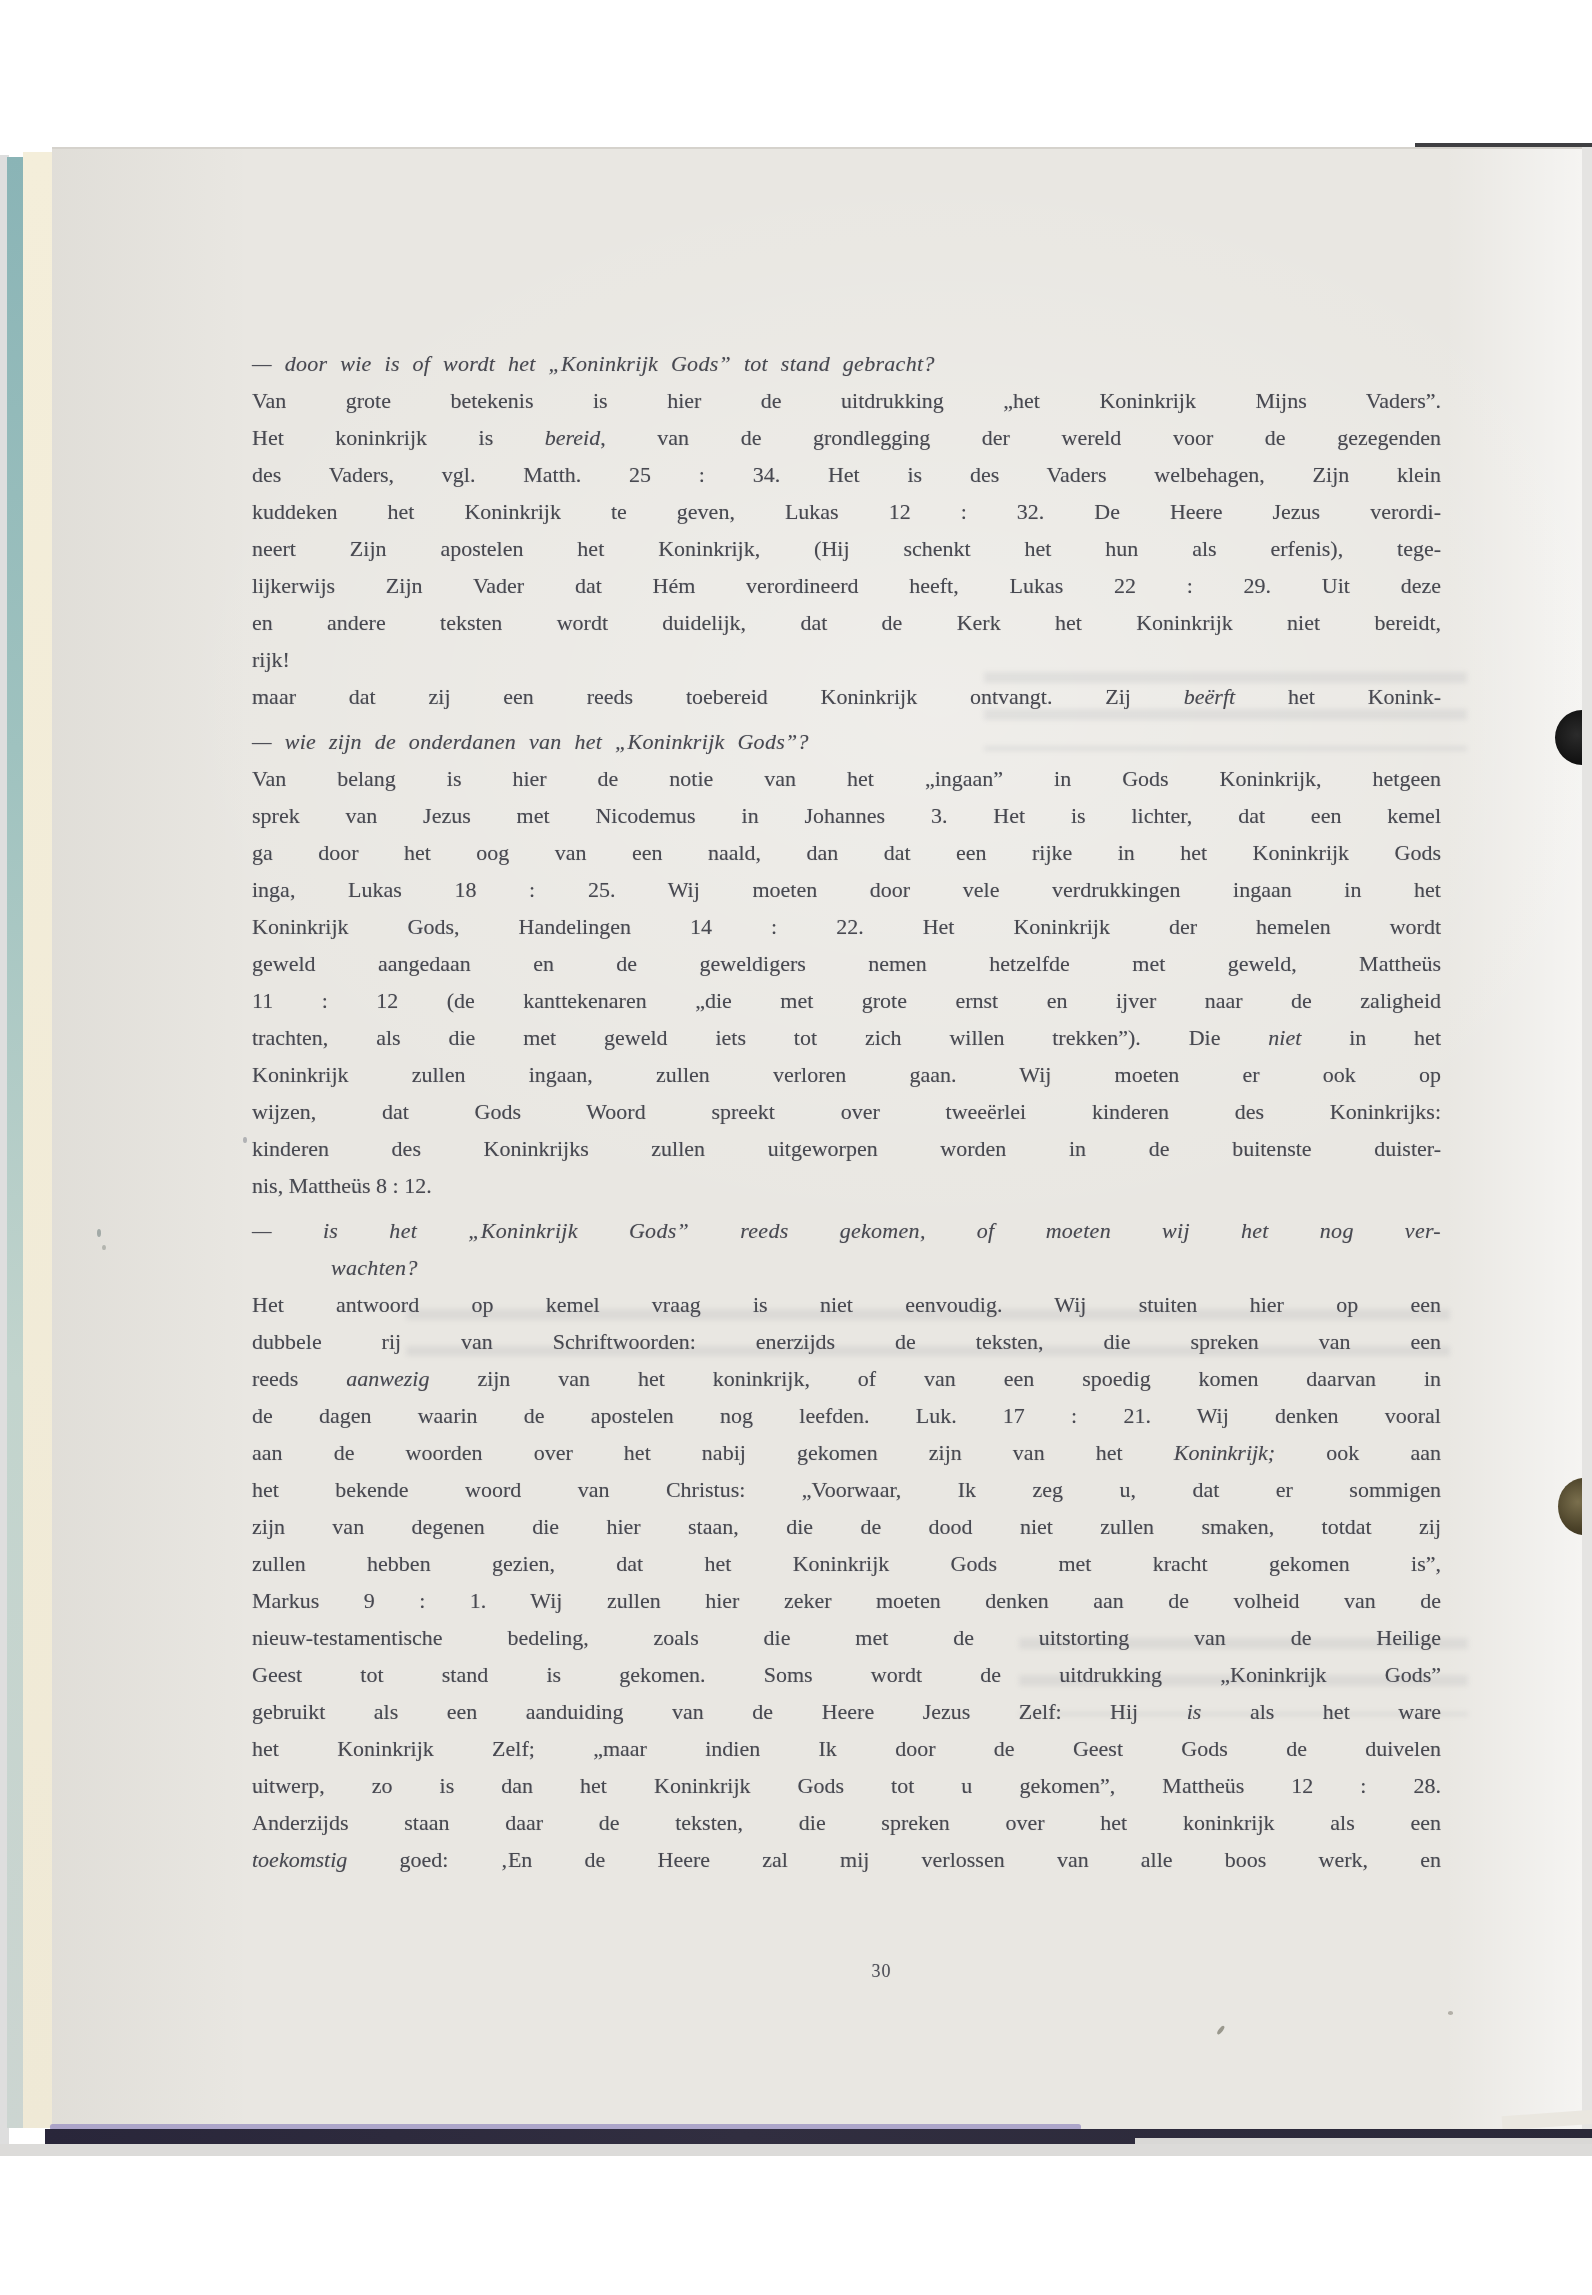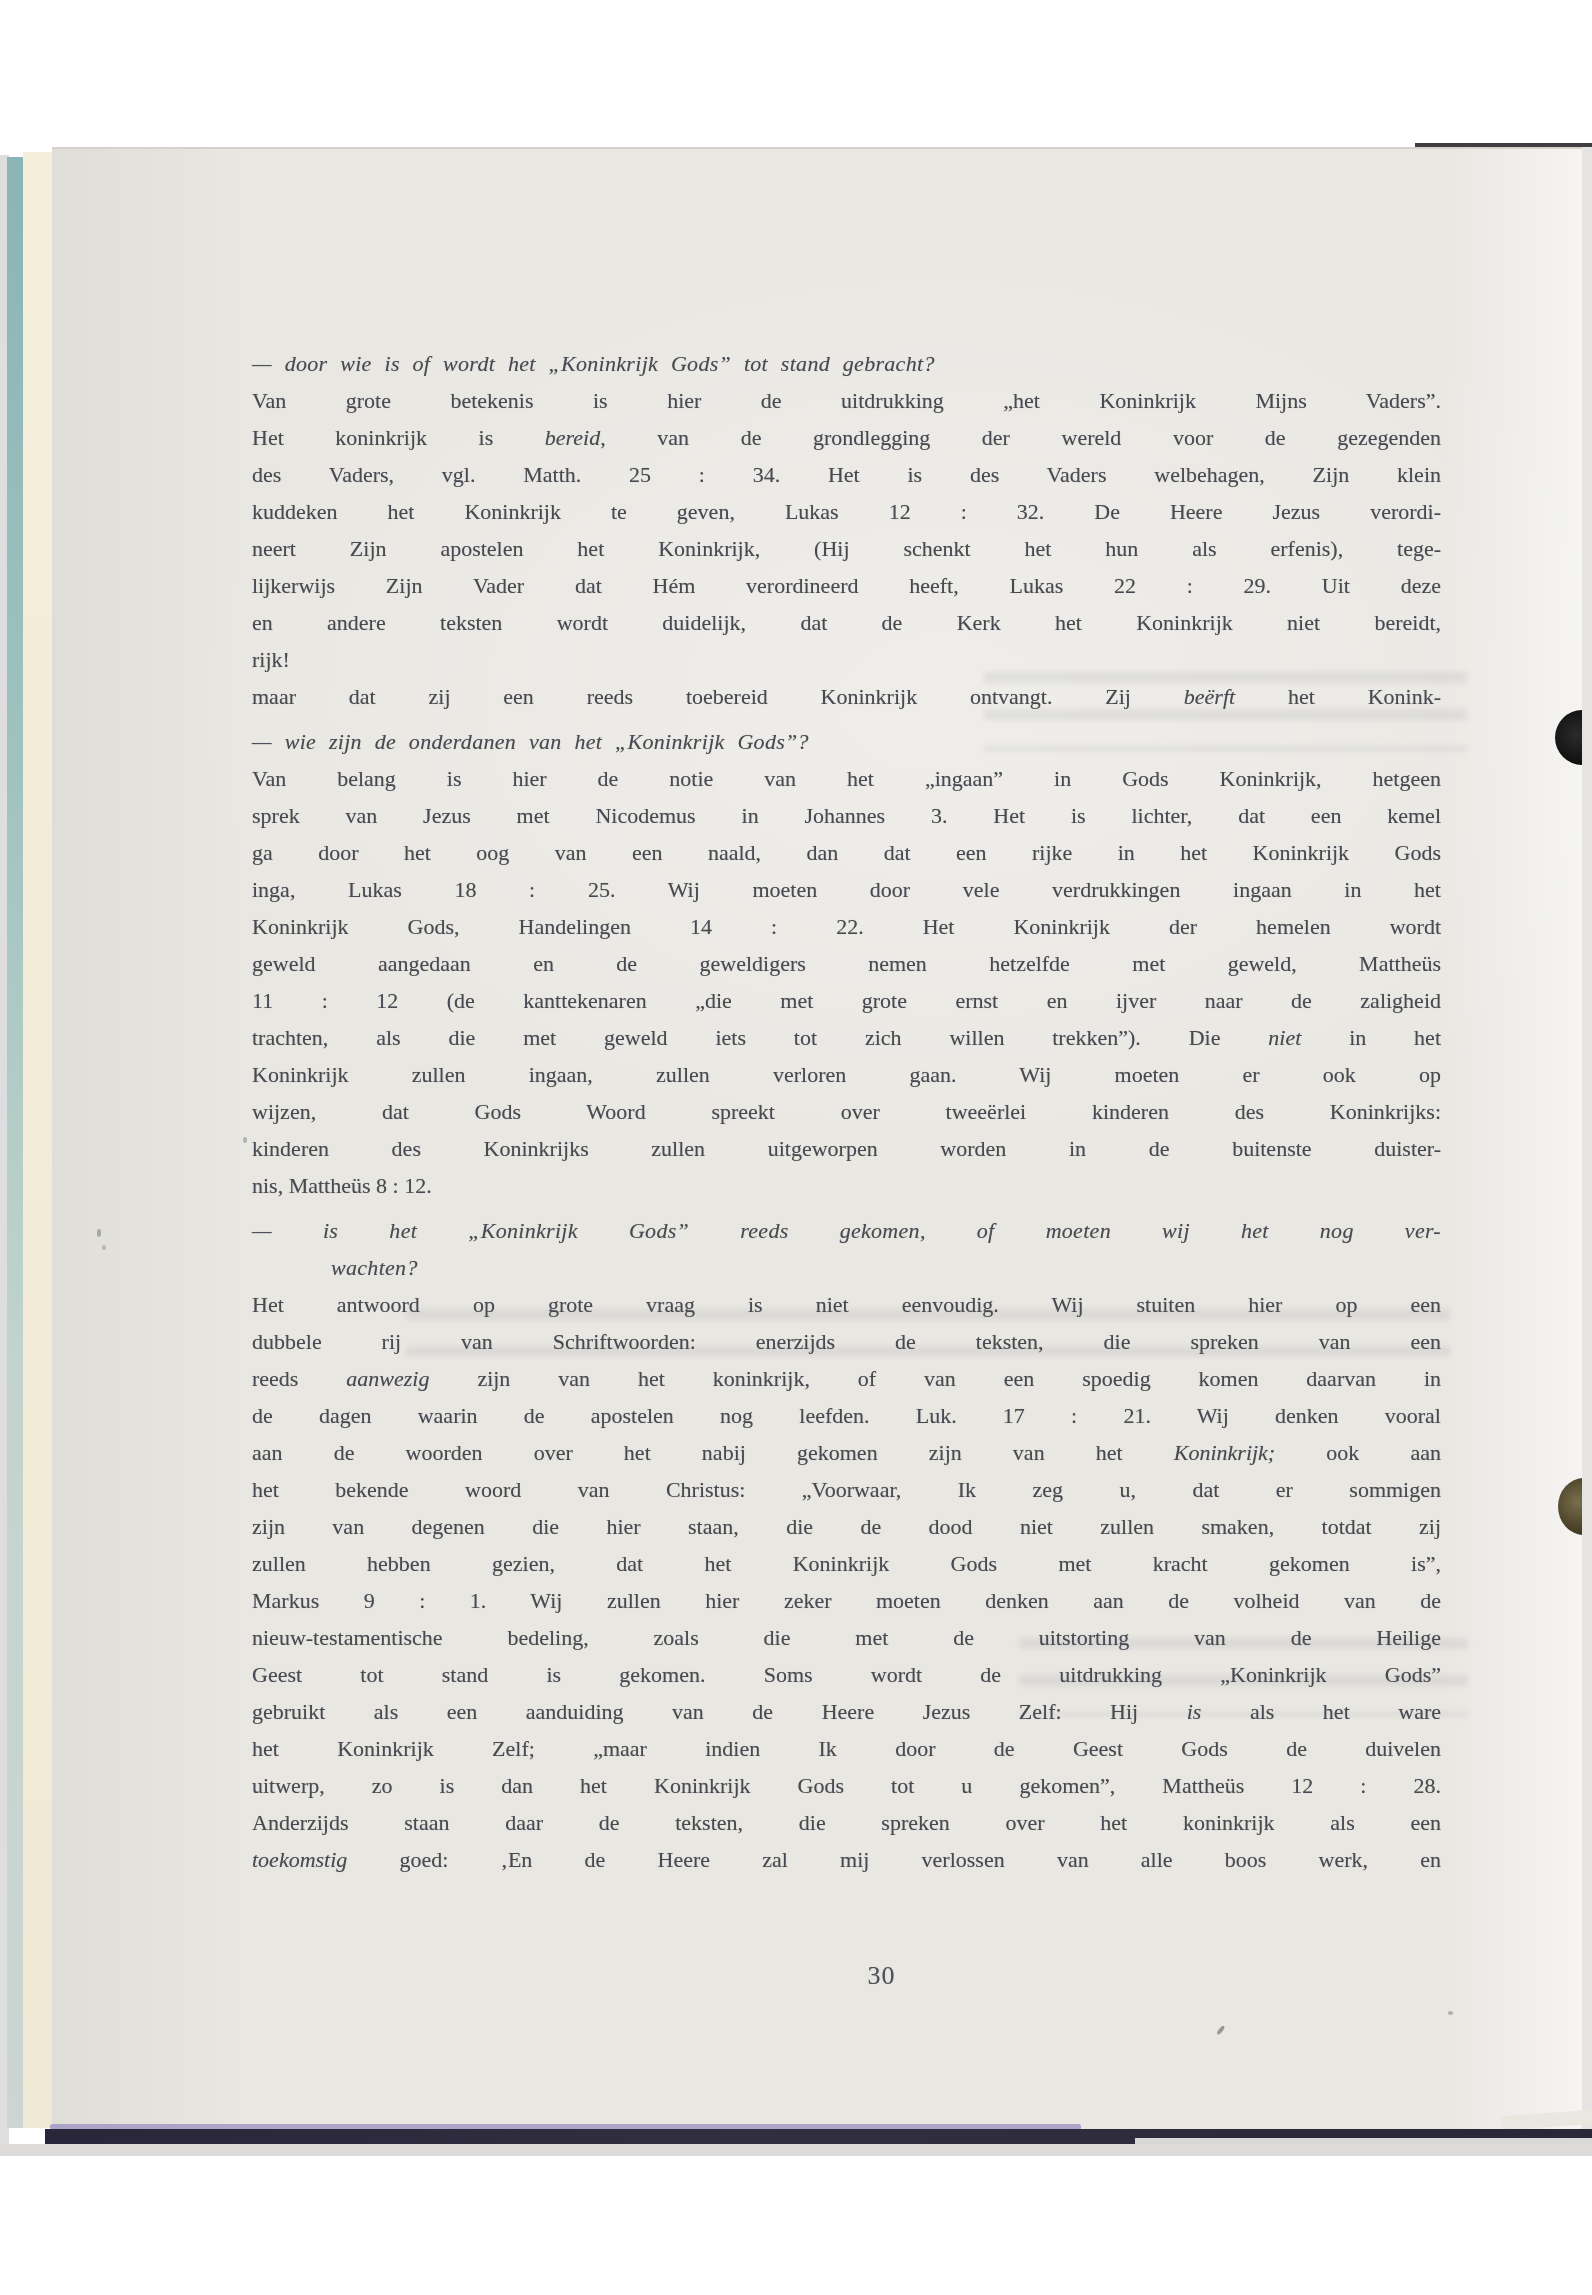--- a/index.html
+++ b/index.html
@@ -35,21 +35,21 @@
   .text-col{position:absolute;left:200px;top:198px;width:1189px;color:var(--ink,#484951);
       font-size:22px;line-height:37px;text-shadow:0 0 0.9px rgba(70,71,80,.35);}
   .para + .para{margin-top:8px;}
   .line{text-align:justify;text-align-last:justify;white-space:normal;}
   .line.nj{text-align:left;text-align-last:auto;}
   .line.it{font-style:italic;letter-spacing:0.3px;}
   .line.it.nj{word-spacing:7px;}
   .line.ind{padding-left:79px;}
   .line em{font-style:italic;}
   .page-num{position:absolute;left:200px;top:1814px;width:1189px;text-align:center;padding-left:35px;
-      color:#4e4f58;font-size:26px;letter-spacing:0.9px;text-shadow:0 0 0.9px rgba(70,71,80,.3);}
+      color:#4e4f58;font-size:18px;letter-spacing:0.9px;text-shadow:0 0 0.9px rgba(70,71,80,.3);}
   
   .corner-curl{position:absolute;left:1502px;top:2113px;width:91px;height:14px;background:#eae7e0;transform:rotate(-4deg);}
   .lavender-line{position:absolute;left:50px;top:2124px;width:1031px;height:6px;background:#a29ac6;opacity:.85;border-radius:2.6px;}
   .dark-band{position:absolute;left:45px;top:2129px;width:1547px;height:15.5px;
       background:linear-gradient(90deg,#29263a,#312e40 45%,var(--cover-band-dark,#2a2838));}
   .band-thin{position:absolute;left:1135px;top:2138px;width:457px;height:7.8px;background:#d9d8d6;}
   .below-gray{position:absolute;left:0;top:2144px;width:1592px;height:12px;background:#dcdbd9;}
   
   .speck{position:absolute;border-radius:50%;}
   .speck-1{left:97px;top:1229px;width:4.3px;height:7.8px;background:#97a09e;opacity:.85;}
@@ -98,21 +98,21 @@
           <div class="line"><span>11 : 12 (de kanttekenaren „die met grote ernst en ijver naar de zaligheid</span></div>
           <div class="line"><span>trachten, als die met geweld iets tot zich willen trekken”). Die </span><em>niet</em><span> in het</span></div>
           <div class="line"><span>Koninkrijk zullen ingaan, zullen verloren gaan. Wij moeten er ook op</span></div>
           <div class="line"><span>wijzen, dat Gods Woord spreekt over tweeërlei kinderen des Koninkrijks:</span></div>
           <div class="line"><span>kinderen des Koninkrijks zullen uitgeworpen worden in de buitenste duister-</span></div>
           <div class="line nj"><span>nis, Mattheüs 8 : 12.</span></div>
         </div>
         <div class="para">
           <div class="line it"><span>— is het „Koninkrijk Gods” reeds gekomen, of moeten wij het nog ver-</span></div>
           <div class="line nj it ind"><span>wachten?</span></div>
-          <div class="line"><span>Het antwoord op grote vraag is niet eenvoudig. Wij stuiten hier op een</span></div>
+          <div class="line"><span>Het antwoord op kemel vraag is niet eenvoudig. Wij stuiten hier op een</span></div>
           <div class="line"><span>dubbele rij van Schriftwoorden: enerzijds de teksten, die spreken van een</span></div>
           <div class="line"><span>reeds </span><em>aanwezig</em><span> zijn van het koninkrijk, of van een spoedig komen daarvan in</span></div>
           <div class="line"><span>de dagen waarin de apostelen nog leefden. Luk. 17 : 21. Wij denken vooral</span></div>
           <div class="line"><span>aan de woorden over het nabij gekomen zijn van het </span><em>Koninkrijk;</em><span> ook aan</span></div>
           <div class="line"><span>het bekende woord van Christus: „Voorwaar, Ik zeg u, dat er sommigen</span></div>
           <div class="line"><span>zijn van degenen die hier staan, die de dood niet zullen smaken, totdat zij</span></div>
           <div class="line"><span>zullen hebben gezien, dat het Koninkrijk Gods met kracht gekomen is”,</span></div>
           <div class="line"><span>Markus 9 : 1. Wij zullen hier zeker moeten denken aan de volheid van de</span></div>
           <div class="line"><span>nieuw-testamentische bedeling, zoals die met de uitstorting van de Heilige</span></div>
           <div class="line"><span>Geest tot stand is gekomen. Soms wordt de uitdrukking „Koninkrijk Gods”</span></div>

